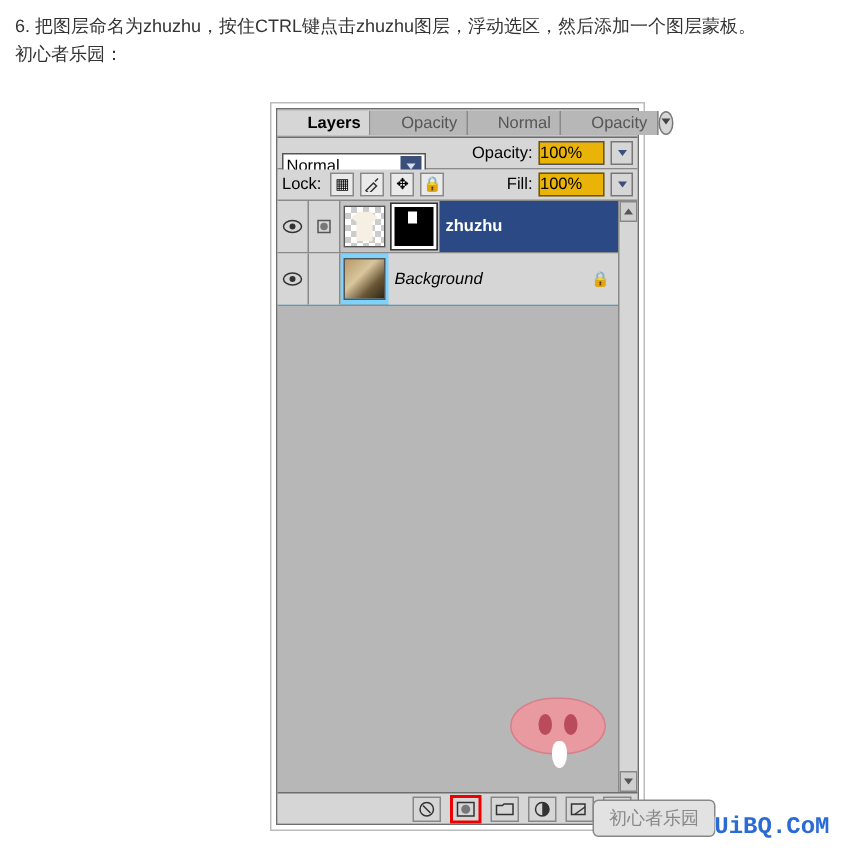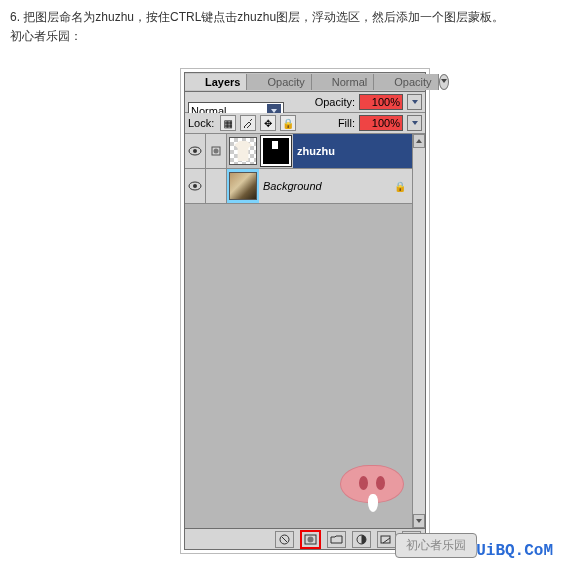--- a/index.html
+++ b/index.html
@@ -101,23 +101,23 @@
     width: 14px;
     height: 14px;
     background: #3a4f7a;
     display:flex;align-items:center;justify-content:center;
   }
   .blend-chevron svg { fill:#d6dff0; }
   .label { font-family: Arial, sans-serif; }
   .pct-box {
     width: 40px;
     height: 14px;
-    background: #ef4444;
+    background: #eab308;
     border: 1px solid #555;
-    text-align: right;
+    text-align: left;
     padding-right: 2px;
     font-family: Arial, sans-serif;
     font-size: 11px;
     line-height:14px;
   }
   .mini-arrow {
     width: 13px;
     height: 14px;
     background: #d6d6d6;
     border: 1px solid #777;

